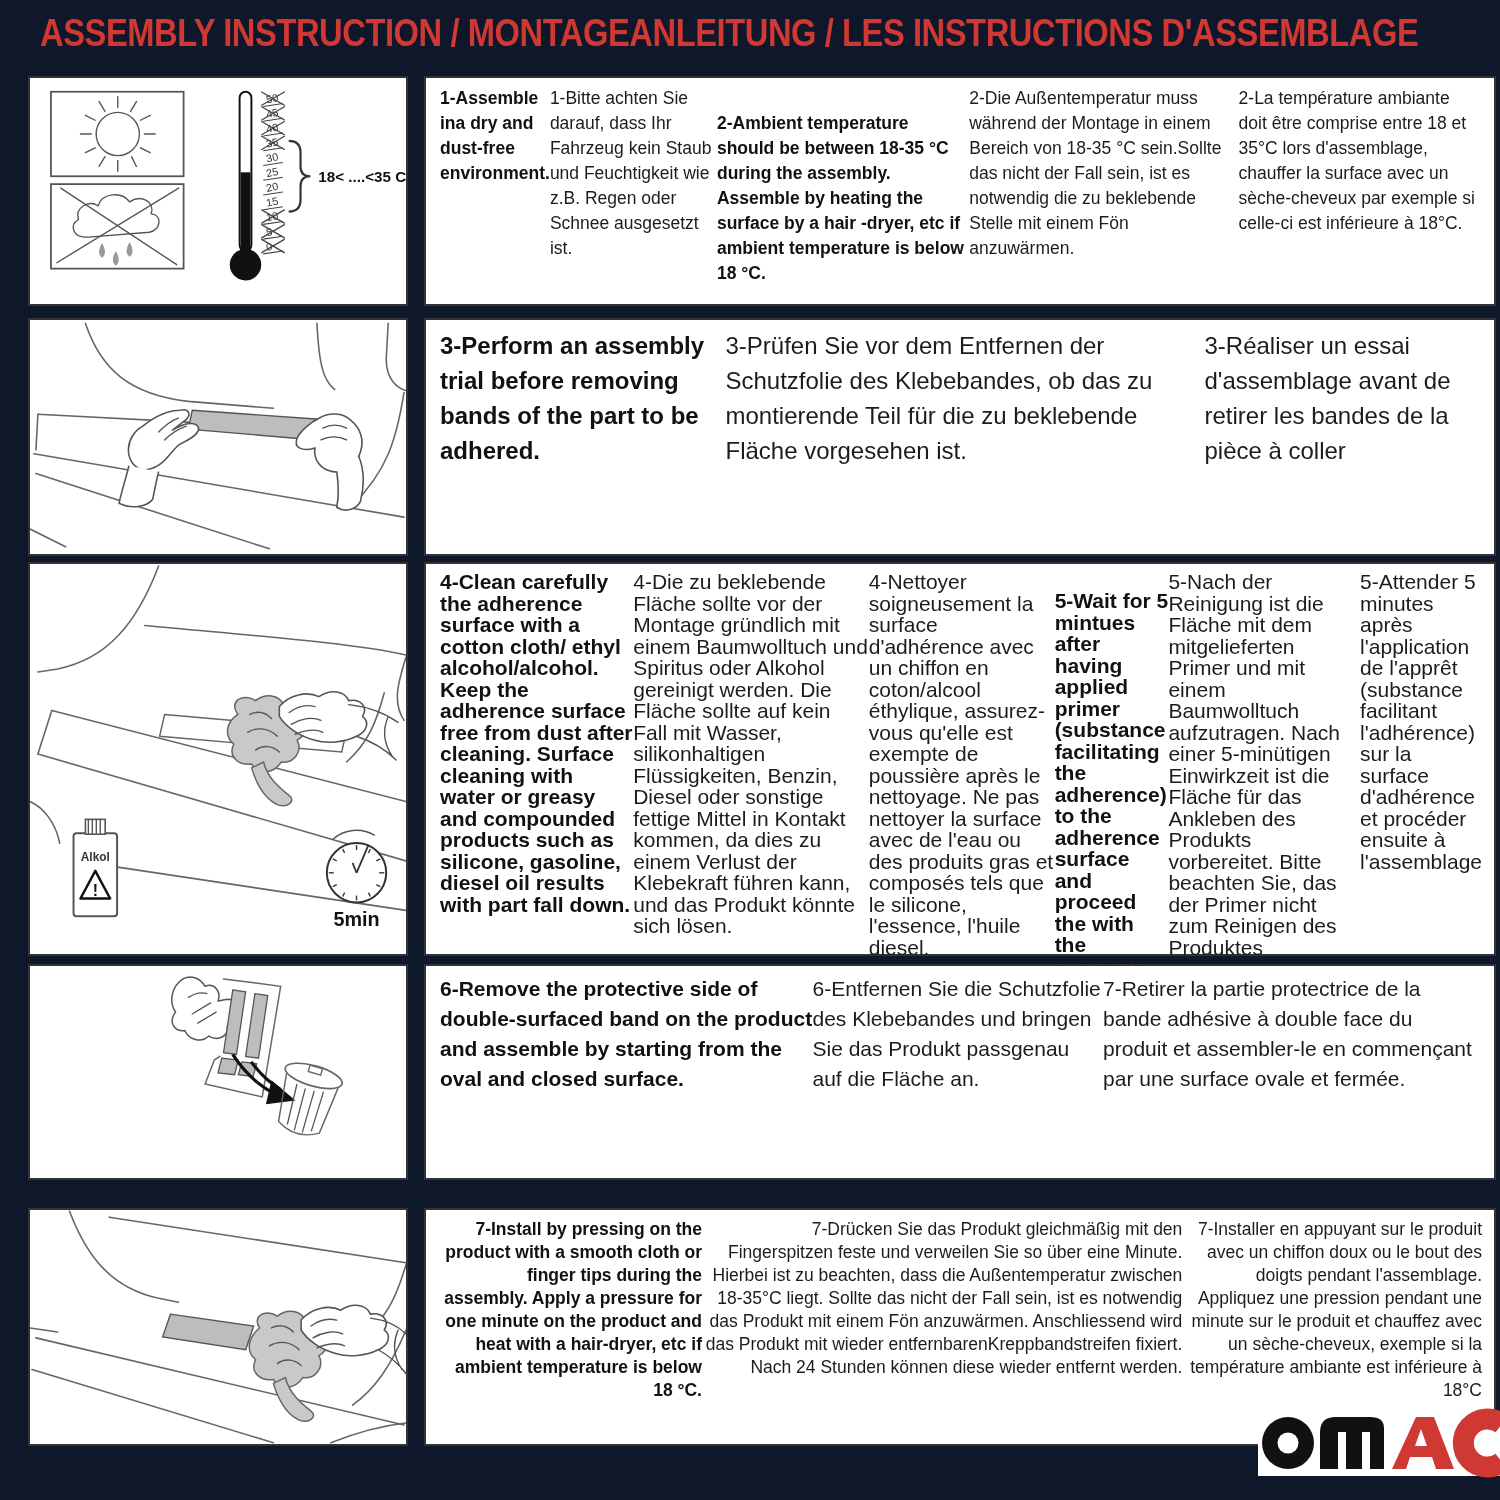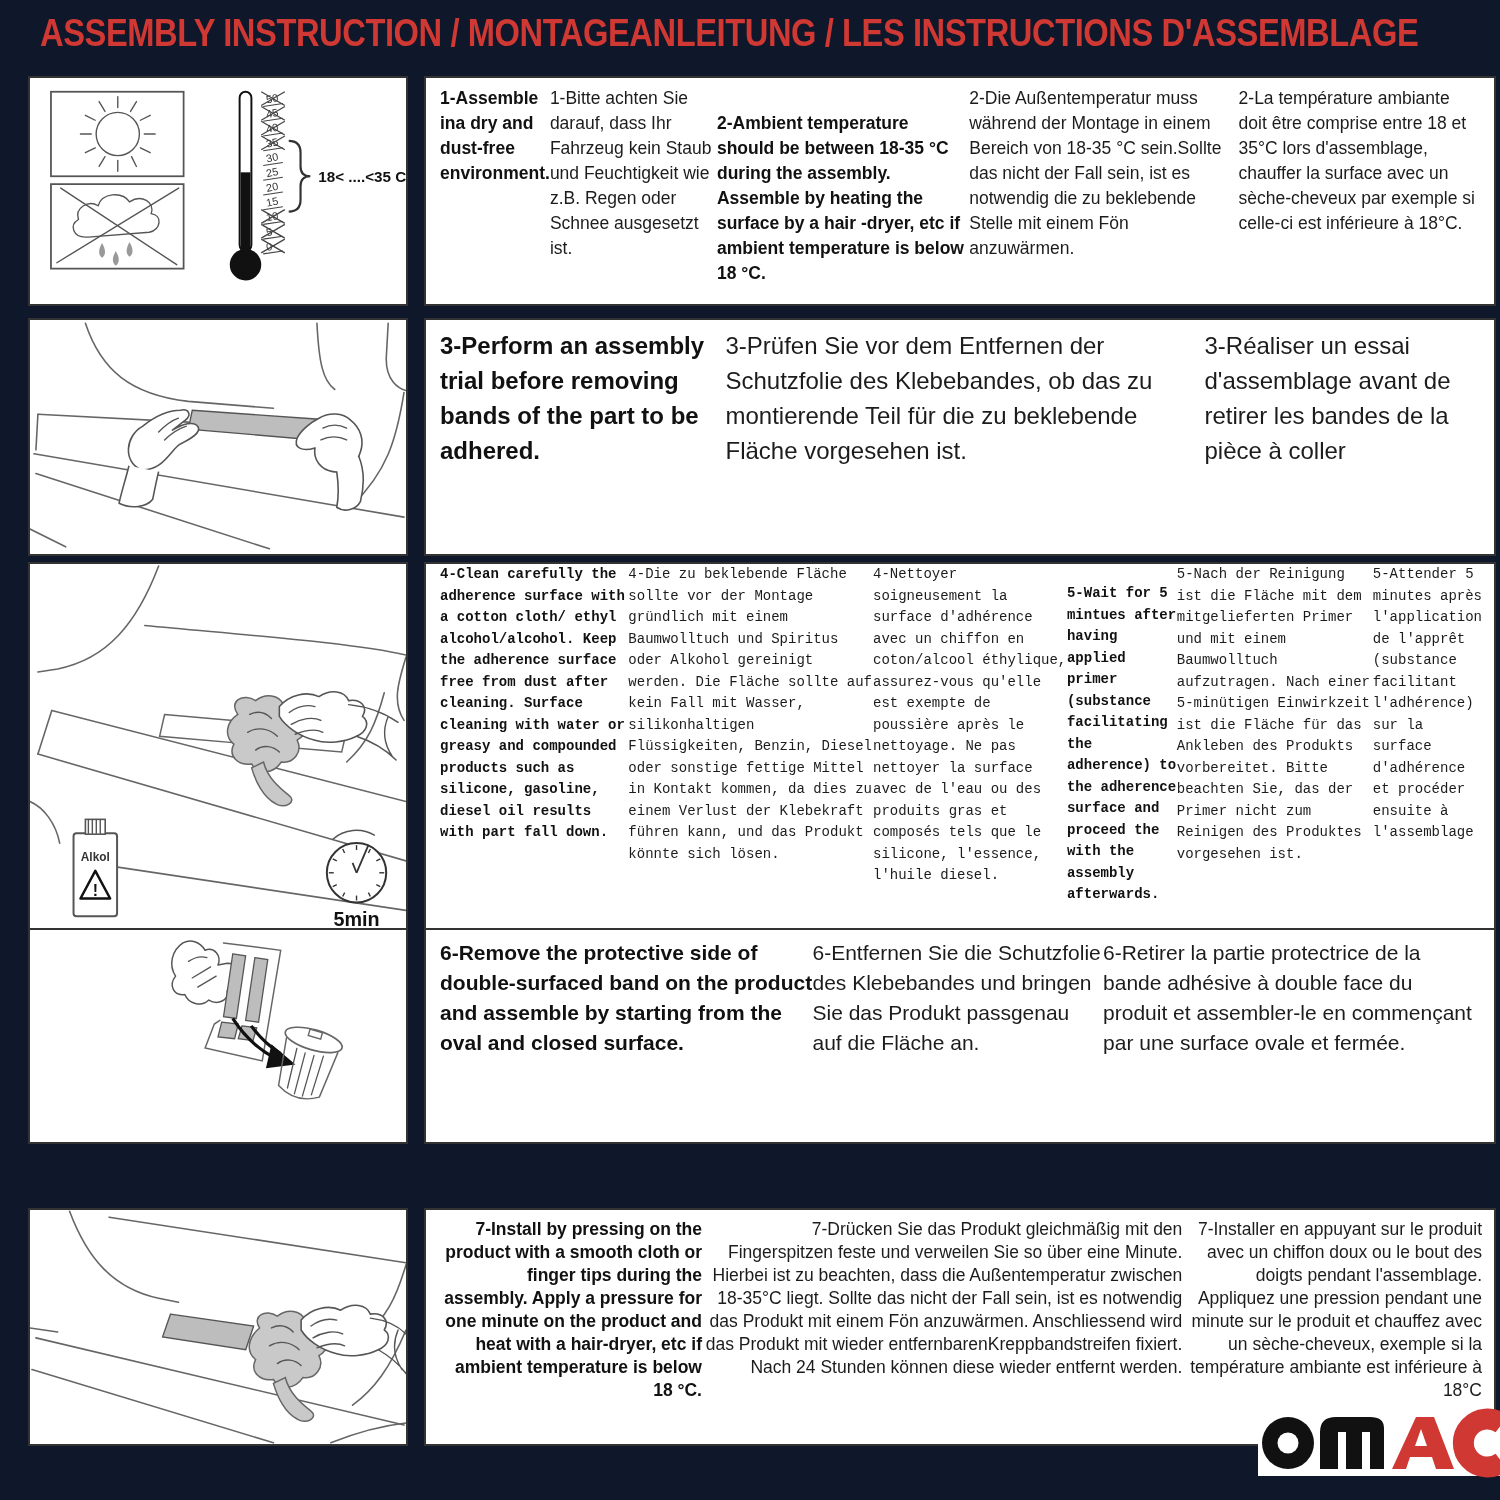--- a/index.html
+++ b/index.html
@@ -5,34 +5,34 @@
   html,body{margin:0;padding:0;background:#fff;}
   .page{position:relative;width:1500px;height:1500px;background:#0f172a;overflow:hidden;
         font-family:"Liberation Sans", sans-serif;color:#1c1c1c;}
   .title{position:absolute;left:40px;top:12px;margin:0;font-size:38px;font-weight:700;
          color:#cf3833;letter-spacing:-0.5px;transform:scaleX(0.86);transform-origin:left top;
          white-space:nowrap;}
   .row{position:absolute;left:0;width:1500px;}
   .r1{top:76px;height:230px;}
   .r2{top:318px;height:238px;}
   .r3{top:562px;height:394px;}
-  .r4{top:928px;height:216px;}
+  .r4{top:964px;height:216px;}
   .r5{top:1208px;height:238px;text-align:right;}
   .illus-box{position:absolute;left:28px;top:0;width:380px;height:100%;
              border:2px solid #333;background:#fff;box-sizing:border-box;}
   .illus-box svg{position:absolute;left:0;top:0;width:100%;height:100%;}
   .text-box{position:absolute;left:424px;top:0;width:1072px;height:100%;
             border:2px solid #333;background:#fff;box-sizing:border-box;
             padding:8px 12px 6px 14px;display:flex;flex-direction:row;}
   .text-box p{margin:0;}
   .text-box .en{font-weight:700;color:#111;}
   .r1 .text-box{font-size:17.5px;line-height:25px;}
   .r1 .gap{margin-top:25px;}
   .r2 .text-box{font-size:24px;line-height:35px;justify-content:center;}
-  .r3 .text-box{font-size:14px;line-height:21.5px;padding-top:0;font-family:Liberation Mono, monospace;}
+  .r3 .text-box{font-size:21px;line-height:21.5px;padding-top:7px;}
   .r3 .gap{margin-top:19px;}
   .r4 .text-box{font-size:21px;line-height:30px;justify-content:center;}
   .r5 .text-box{font-size:17.5px;line-height:23px;}
   .ln{stroke:#666;stroke-width:1.6;fill:none;stroke-linecap:round;}
   .ln2{stroke:#555;stroke-width:1.4;fill:none;stroke-linecap:round;}
   .strip{fill:#bdbdbd;stroke:#555;stroke-width:1.4;}
   .cloth{fill:#c9c9c9;stroke:#666;stroke-width:1.5;}
   .hand{fill:#fff;stroke:#555;stroke-width:1.6;stroke-linejoin:round;}
   .logo{position:absolute;left:1258px;top:1412px;width:250px;height:64px;background:#fff;}
   .visually-hidden{position:absolute;width:1px;height:1px;overflow:hidden;clip:rect(0 0 0 0);}
@@ -264,21 +264,21 @@
           <ellipse cx="285" cy="118" rx="32" ry="11" fill="#fff" stroke="#666" stroke-width="1.8"></ellipse>
           <rect x="278" y="108" width="14" height="7" fill="#fff" stroke="#666" stroke-width="1.5"></rect>
           <path class="ln" d="M256,124 L262,176 Q285,190 308,176 L314,124"></path>
           <path class="ln2" d="M270,132 L272,176 M280,134 L281,180 M290,134 L290,180 M300,132 L299,176"></path>
         </g>
       </svg>
     </div>
     <div class="text-box">
       <p class="en">6-Remove the protective side of double-surfaced band on the product and assemble by starting from the oval and closed surface.</p>
       <p>6-Entfernen Sie die Schutzfolie des Klebebandes und bringen Sie das Produkt passgenau auf die Fläche an.</p>
-      <p>6-Retirer la partie protectrice de la bande adhésive à double face du produit et assembler-le en commençant par une surface ovale et fermée.</p>
+      <p>7-Retirer la partie protectrice de la bande adhésive à double face du produit et assembler-le en commençant par une surface ovale et fermée.</p>
     </div>
   </div>
 
   <div class="row r5">
     <div class="illus-box">
       <svg viewBox="0 0 380 234">
         <g>
           <path class="ln" d="M40,0 C58,48 84,78 130,88 L150,92"></path>
           <path class="ln" d="M80,6 L380,52"></path>
           <path class="ln" d="M380,54 C370,88 360,108 336,128"></path>

